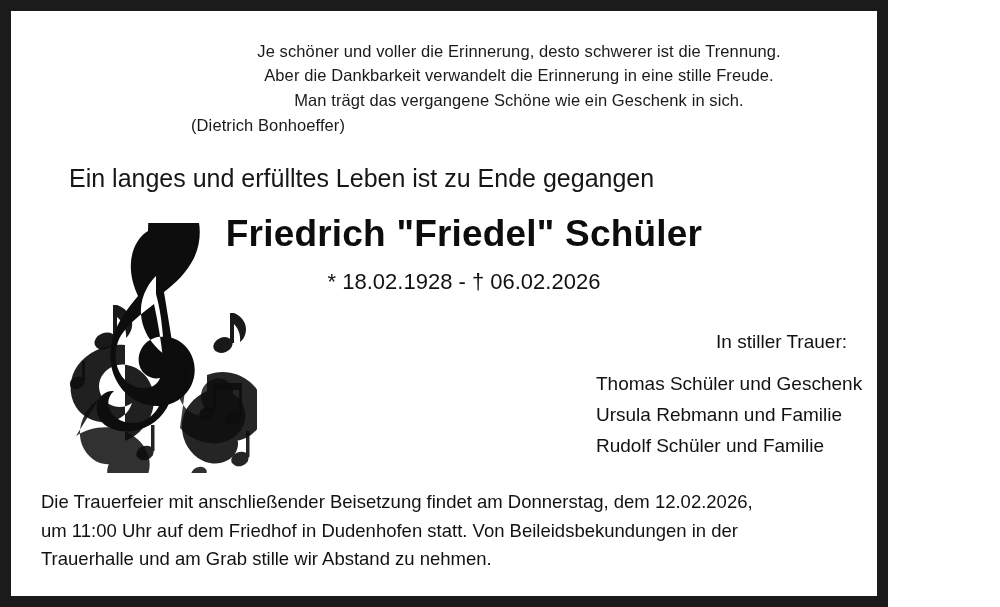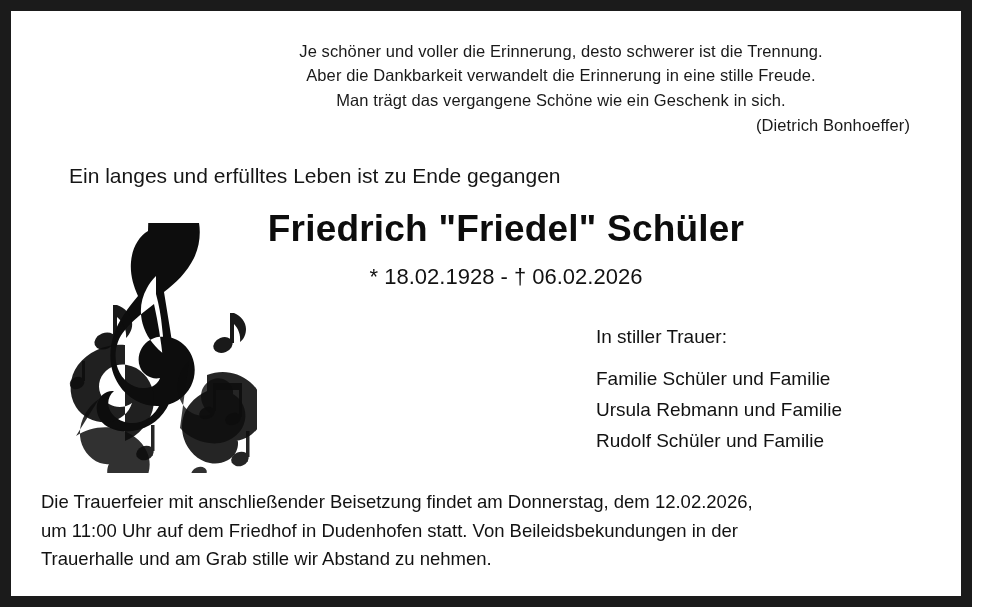--- a/index.html
+++ b/index.html
@@ -9,21 +9,21 @@
   }
   body {
     width: 1000px;
     height: 607px;
     font-family: "Liberation Sans", sans-serif;
     color: #111111;
     overflow: hidden;
   }
   #obituary {
     position: relative;
-    width: 972px;
+    width: 888px;
     height: 607px;
     box-sizing: border-box;
     background: #ffffff;
     border: 11px solid #1b1b1b;
   }
   .inner {
     position: relative;
     width: 100%;
     height: 100%;
     box-sizing: border-box;
@@ -36,31 +36,31 @@
     text-align: center;
     font-size: 16.5px;
     line-height: 1.48;
     color: #1a1a1a;
     margin: 6px 0 0 150px;
     letter-spacing: 0.1px;
   }
   .quote .line { display: block; white-space: nowrap; }
   .quote .attrib {
     display: block;
-    text-align: right;
+    text-align: left;
     margin-right: 21px;
     margin-top: 1px;
     white-space: nowrap;
   }
 
   
   .intro {
     margin-top: 26px;
     margin-left: 28px;
-    font-size: 21px;
+    font-size: 25px;
     color: #161616;
     white-space: nowrap;
   }
 
   
   .name {
     margin-top: 20px;
     text-align: center;
     font-size: 37px;
     font-weight: bold;
@@ -81,21 +81,21 @@
   }
 
   
   .mourners {
     margin-top: 32px;
     margin-left: 555px;
     font-size: 19px;
     line-height: 1.62;
     color: #121212;
   }
-  .mourners .heading { margin-bottom: 12px; white-space: nowrap; }
+  .mourners .heading { margin-bottom: 12px; white-space: nowrap; text-align: right; }
   .mourners .person { white-space: nowrap; }
 
   
   .funeral {
     position: absolute;
     left: 30px;
     right: 14px;
     bottom: 22px;
     font-size: 18.5px;
     line-height: 1.55;
@@ -128,21 +128,21 @@
     </div>
 
     <div class="intro">Ein langes und erfülltes Leben ist zu Ende gegangen</div>
 
     <div class="name">Friedrich "Friedel" Schüler</div>
 
     <div class="dates">* 18.02.1928 - † 06.02.2026</div>
 
     <div class="mourners">
       <div class="heading">In stiller Trauer:</div>
-      <div class="person">Familie Schüler und Familie</div>
+      <div class="person">Thomas Schüler und Geschenk</div>
       <div class="person">Ursula Rebmann und Familie</div>
       <div class="person">Rudolf Schüler und Familie</div>
     </div>
 
     <div class="funeral">
       <span class="line">Die Trauerfeier mit anschließender Beisetzung findet am Donnerstag, dem 12.02.2026,</span>
       <span class="line">um 11:00 Uhr auf dem Friedhof in Dudenhofen statt. Von Beileidsbekundungen in der</span>
       <span class="line">Trauerhalle und am Grab stille wir Abstand zu nehmen.</span>
     </div>
 

